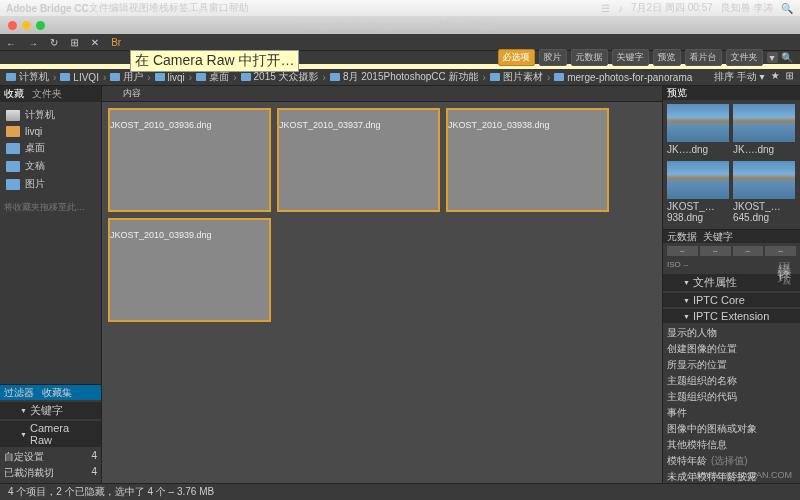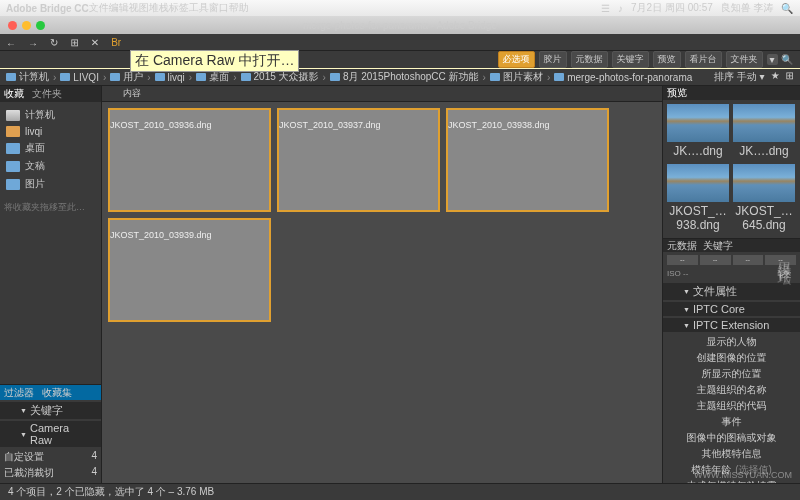--- a/index.html
+++ b/index.html
@@ -7,21 +7,21 @@
 .mac-menubar{height:16px;background:linear-gradient(#f8f8f8,#e8e8e8);display:flex;align-items:center;padding:0 6px;color:#333;font-size:10px}
 .mac-menubar .apple{font-size:11px}
 .mac-menubar .right{margin-left:auto;display:flex;gap:8px;align-items:center}
 .titlebar{height:18px;background:linear-gradient(#d8d8d8,#c0c0c0);display:flex;align-items:center;position:relative;color:#333}
 .traffic{display:flex;gap:5px;padding-left:8px}
 .traffic span{width:9px;height:9px;border-radius:50%}
 .tl-red{background:#ff5f56}.tl-yel{background:#ffbd2e}.tl-grn{background:#27c93f}
 .titlebar .title{position:absolute;left:50%;transform:translateX(-50%);font-size:10px}
 .main-menu{height:17px;background:#3a3a3a;display:flex;align-items:center;padding:0 6px;gap:12px;border-bottom:1px solid #222}
 .main-menu span{font-size:10px;color:#ccc}
-.toolbar{height:18px;background:#3a3a3a;display:flex;align-items:center;padding:0 6px;gap:4px;border-bottom:1px solid #fef9c3}
+.toolbar{height:18px;background:#3a3a3a;display:flex;align-items:center;padding:0 6px;gap:4px;border-bottom:5px solid #fef9c3}
 .toolbar .btn{padding:1px 4px;background:#4a4a4a;border:1px solid #555;border-radius:2px;font-size:9px}
 .toolbar .btn.warn{background:#e0a030;color:#fff;border-color:#c08020}
 .toolbar .pill{background:#555;padding:0 3px;border-radius:2px}
 .tooltip{position:absolute;top:50px;left:130px;background:#ffffc0;color:#333;padding:1px 4px;border:1px solid #999;font-size:14px;z-index:10}
 .breadcrumb{height:17px;background:#3a3a3a;display:flex;align-items:center;padding:0 6px;gap:2px;border-bottom:1px solid #222;font-size:9px}
 .breadcrumb .crumb{display:flex;align-items:center;gap:3px}
 .breadcrumb .sep{color:#888;margin:0 2px}
 .breadcrumb .fold{width:10px;height:8px;background:#6fa8d8;border-radius:1px}
 .breadcrumb .right{margin-left:auto;display:flex;gap:6px}
 .workspace{display:flex;height:397px}
@@ -46,29 +46,29 @@
 .thumb{width:163px;background:#888;border:2px solid transparent;display:flex;}
 .thumb.sel{border-color:#e0a030}
 .thumb-img{height:100px;background:linear-gradient(to bottom,#5a8fc0 0%,#7ab0d8 35%,#c8b890 38%,#9a8560 45%,#6090b8 50%,#4a7aa0 100%);position:relative}
 .thumb-img::before{content:"";position:absolute;top:38%;left:0;right:0;height:6px;background:linear-gradient(90deg,#8a7550,#b0a070,#8a7550)}
 .thumb-label{height:30px;background:#888;display:flex;align-items:center;justify-content:center;font-size:9px;color:#eee;text-align:center}
 .thumb-foot{height:6px;background:#888}
 .right-col{width:138px;background:#3a3a3a;border-left:1px solid #222;display:flex;flex-direction:column;overflow:hidden}
 .preview-panel{padding:4px;display:flex;flex-wrap:wrap;gap:4px}
 .preview-thumb{width:62px}
 .preview-thumb .pimg{height:38px;background:linear-gradient(to bottom,#5a8fc0 0%,#7ab0d8 35%,#9a8560 45%,#6090b8 55%,#4a7aa0 100%)}
-.preview-thumb .plabel{font-size:12px;text-align:center;padding:2px 0;color:#ccc}
+.preview-thumb .plabel{font-size:10px;text-align:left;padding:2px 0;color:#ccc}
 .meta-tabs{height:14px;background:#2a2a2a;display:flex;align-items:center;padding:0 4px;gap:6px;font-size:9px;border-top:1px solid #222}
 .meta-body{padding:3px 4px;font-size:8px}
 .meta-grid{display:flex;gap:2px;margin-bottom:4px}
 .meta-grid div{flex:1;background:#555;height:10px;text-align:center;line-height:10px;font-size:7px}
 .section-head{background:#2a2a2a;padding:1px 20px;font-size:11px;margin-top:2px;display:flex;align-items:center;gap:3px}
 .section-head::before{content:"▼";font-size:7px}
 .iptc-list{padding:2px 0}
-.iptc-row{padding:1px 4px;font-size:9px;text-align:center;color:#bbb}
+.iptc-row{padding:1px 4px;font-size:9px;text-align:left;color:#bbb}
 .iptc-row .val{color:#888;margin-left:4px}
 .statusbar{height:17px;background:#3a3a3a;border-top:1px solid #222;display:flex;align-items:center;padding:0 8px;font-size:9px;color:#aaa}
 .watermark{position:absolute;right:6px;top:50%;writing-mode:vertical-rl;color:rgba(255,255,255,0.25);font-size:14px;letter-spacing:2px;pointer-events:none}
 .watermark2{position:absolute;right:8px;bottom:20px;color:rgba(255,255,255,0.4);font-size:9px;pointer-events:none}
 </style>
 </head>
 <body>
 
 <div class="mac-menubar">
   <span class="apple"></span>

